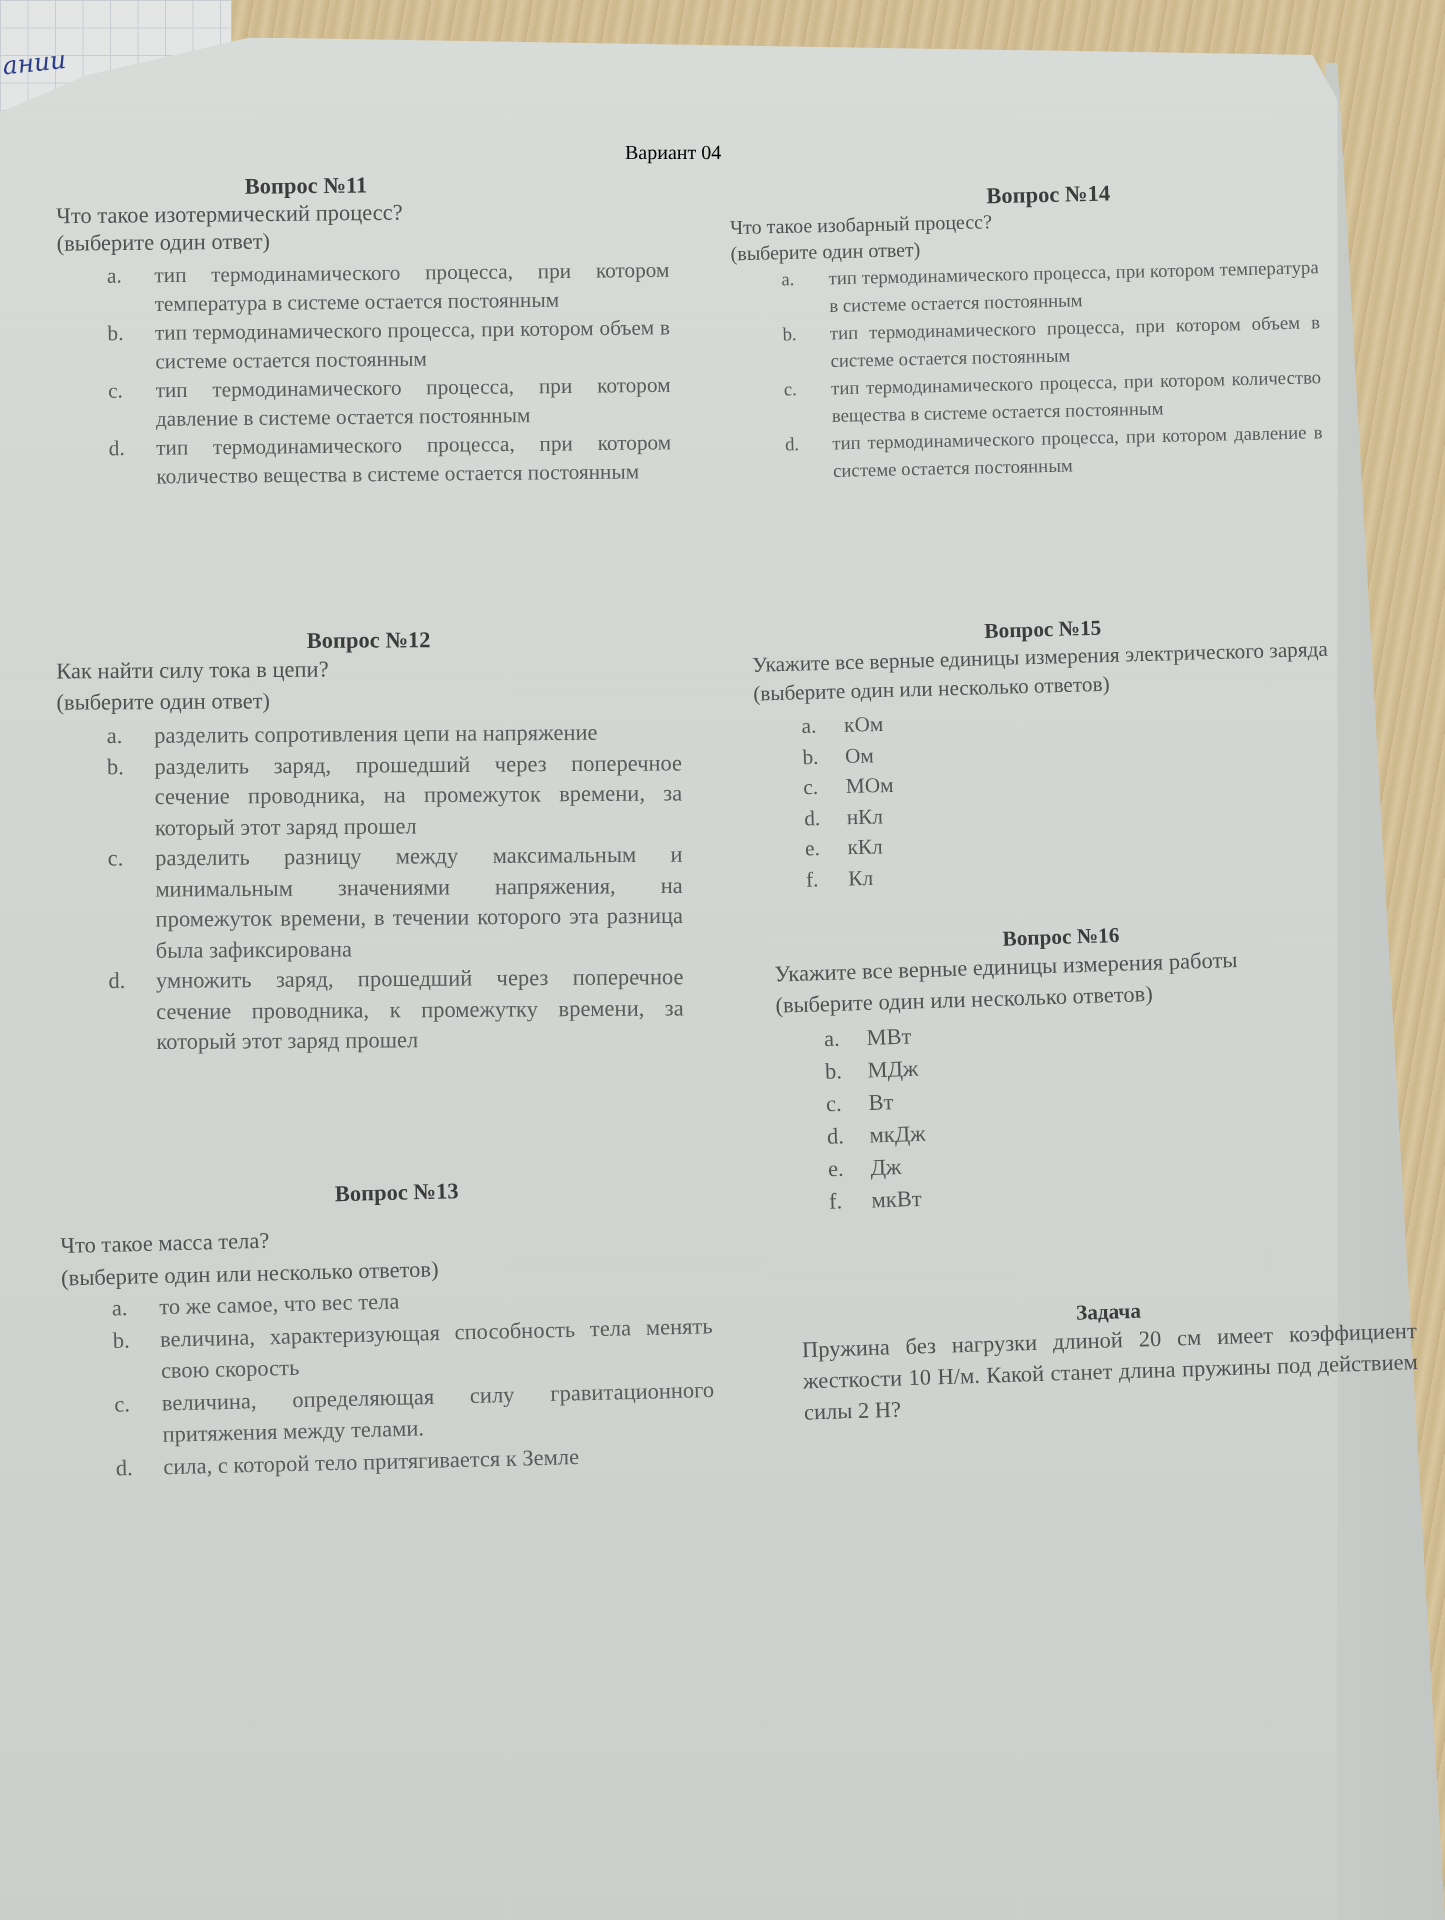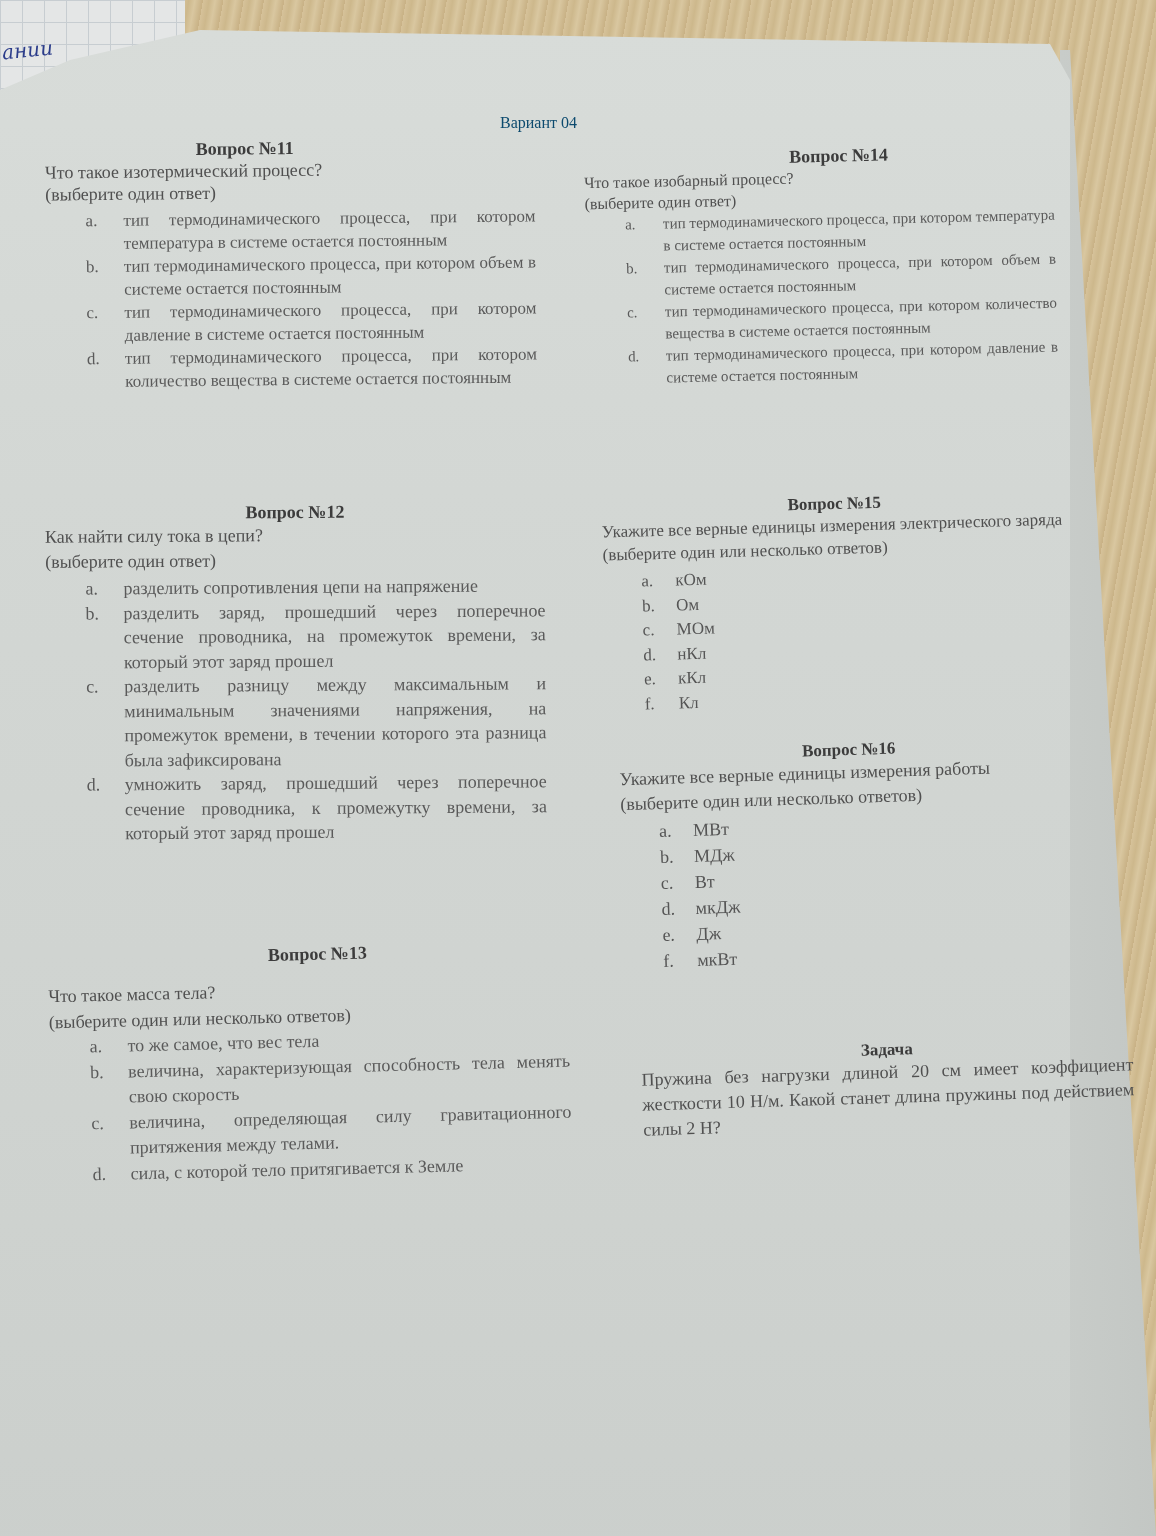--- a/index.html
+++ b/index.html
@@ -30,21 +30,21 @@
     position: absolute; left: 0; top: 30px; width: 1070px; height: 1540px;
     background: linear-gradient(180deg, #d8dcd9 0%, #d3d7d4 30%, #cfd3d0 70%, #cbcfcc 100%);
     clip-path: polygon(0 60px, 70px 30px, 200px 0px, 1050px 14px, 1070px 50px, 1090px 1540px, 0 1540px);
   }
   .paper-right-edge {
     position: absolute; left: 1060px; top: 50px; width: 96px; height: 1486px;
     background: linear-gradient(90deg, #c8ccc9, #c3c7c4);
     clip-path: polygon(0 0, 10px 0, 96px 1486px, 0 1486px);
   }
   .header {
-    position: absolute; left: 500px; top: 114px; font-size: 16px; color: #0c4a6e;
+    position: absolute; left: 500px; top: 114px; font-size: 16px; color: #000000;
   }
   .col { position: absolute; }
   .q-title { font-weight: bold; font-size: 18px; text-align: center; color: #3c3c3c; margin-bottom: 0; }
   .q-text { font-size: 18px; line-height: 22px; color: #505050; }
   .q-hint { font-size: 18px; line-height: 22px; color: #505050; }
   .opts { margin: 0; padding: 0; list-style: none; }
   .opt { display: flex; font-size: 17px; line-height: 23px; color: #5a5a5a; }
   .opt-letter { width: 38px; flex: 0 0 38px; padding-left: 40px; }
   .opt-text { flex: 1; text-align: justify; text-align-last: left; }
   .unit-opt { display: flex; font-size: 17px; line-height: 24.5px; color: #555; }

